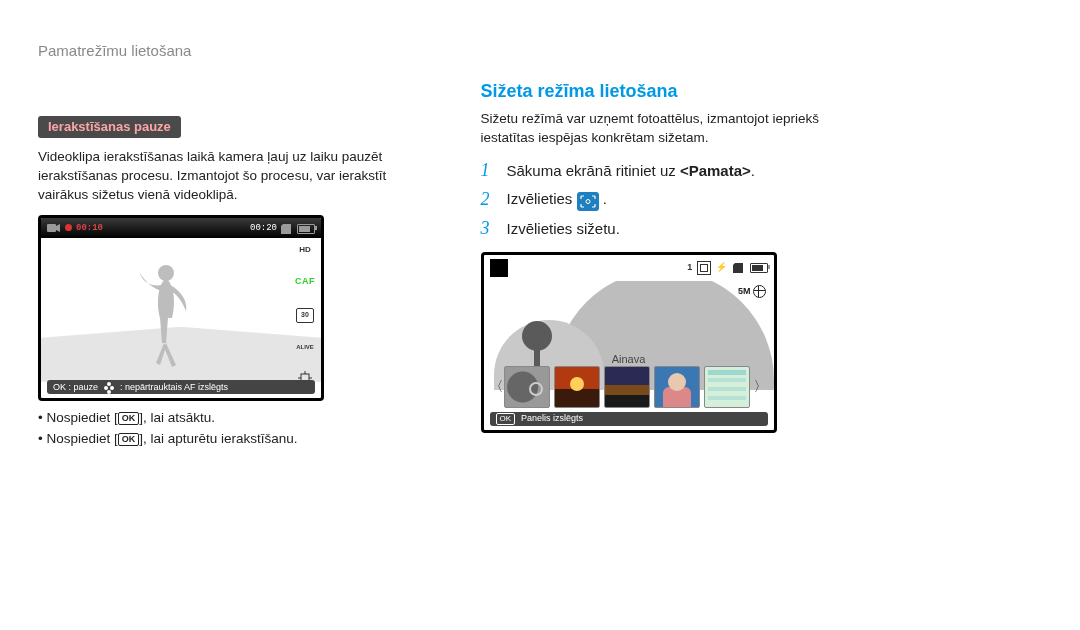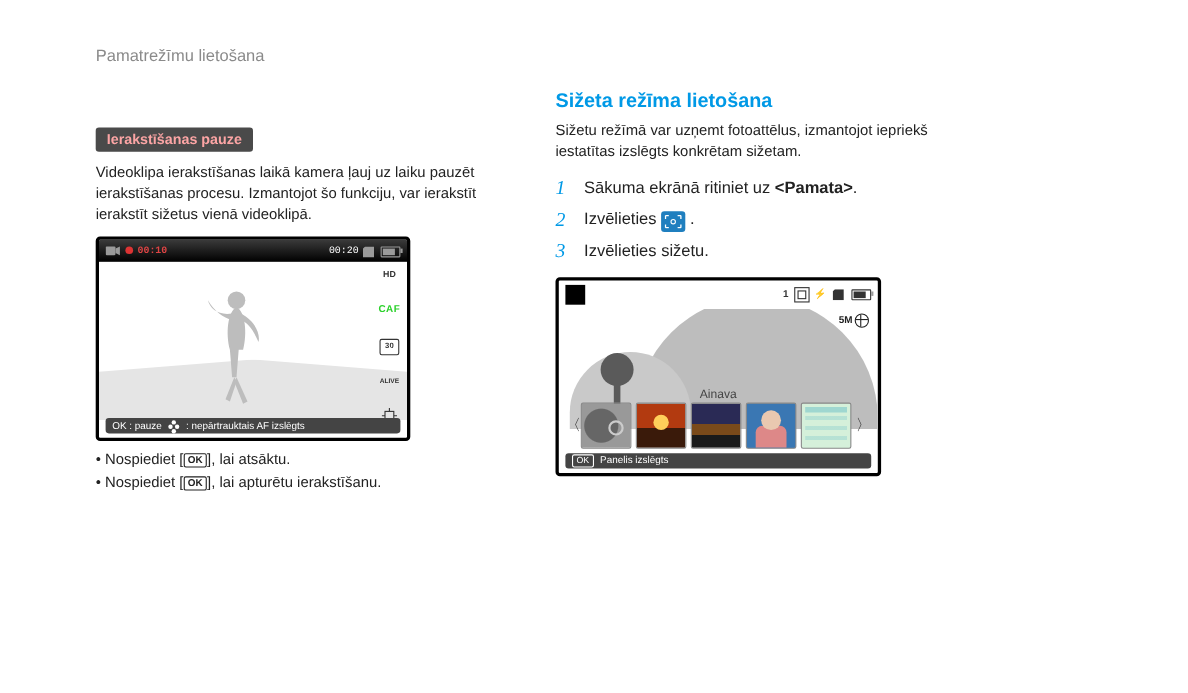--- a/index.html
+++ b/index.html
@@ -11,21 +11,21 @@
     font-family: "Segoe UI", Arial, sans-serif;
     color: #222;
     font-size: 14px;
     line-height: 1.4;
   }
   .page {
     position: relative;
     width: 918px;
     height: 630px;
     box-sizing: border-box;
-    padding: 40px 55px 30px 87px;
+    padding: 40px 55px 30px 38px;
   }
   .breadcrumb {
     color: #8a8a8a;
     font-size: 15px;
     margin-bottom: 18px;
   }
   .columns {
     display: flex;
     gap: 60px;
   }
@@ -201,21 +201,21 @@
 </head>
 <body>
 
 <div class="page">
   <div class="breadcrumb">Pamatrežīmu lietošana</div>
 
   <div class="columns">
 
     <div class="col">
       <span class="tag">Ierakstīšanas pauze</span>
-      <p class="bodytext">Videoklipa ierakstīšanas laikā kamera ļauj uz laiku pauzēt ierakstīšanas procesu. Izmantojot šo funkciju, var ierakstīt ierakstīt sižetus vienā videoklipā.</p>
+      <p class="bodytext">Videoklipa ierakstīšanas laikā kamera ļauj uz laiku pauzēt ierakstīšanas procesu. Izmantojot šo procesu, var ierakstīt vairākus sižetus vienā videoklipā.</p>
 
       <div class="lcd-left">
         <div class="lcd-top">
           <div class="rec">
             <svg width="14" height="10" viewBox="0 0 14 10">
               <rect x="0" y="1" width="9" height="8" rx="1" fill="#9a9a9a"></rect>
               <path d="M9 3 L13 1 L13 9 L9 7 Z" fill="#9a9a9a"></path>
             </svg>
             <span class="dot"></span>
             <span style="color:#d44;font-weight:700;">00:10</span>
@@ -271,21 +271,21 @@
           <span>• Nospiediet [</span><span class="ok">OK</span><span>], lai atsāktu.</span>
         </div>
         <div>
           <span>• Nospiediet [</span><span class="ok">OK</span><span>], lai apturētu ierakstīšanu.</span>
         </div>
       </div>
     </div>
 
     <div class="col">
       <h2 class="section-title">Sižeta režīma lietošana</h2>
-      <p class="bodytext">Sižetu režīmā var uzņemt fotoattēlus, izmantojot iepriekš iestatītas izslēgts konkrētam sižetam.</p>
+      <p class="bodytext">Sižetu režīmā var uzņemt fotoattēlus, izmantojot iepriekš iestatītas iespējas konkrētam sižetam.</p>
 
       <div class="steps">
         <div class="step">
           <span class="step-num">1</span>
           <span>
             <span>Sākuma ekrānā ritiniet uz </span><b>&lt;Pamata&gt;</b><span>.</span>
           </span>
         </div>
         <div class="step">
           <span class="step-num">2</span>

